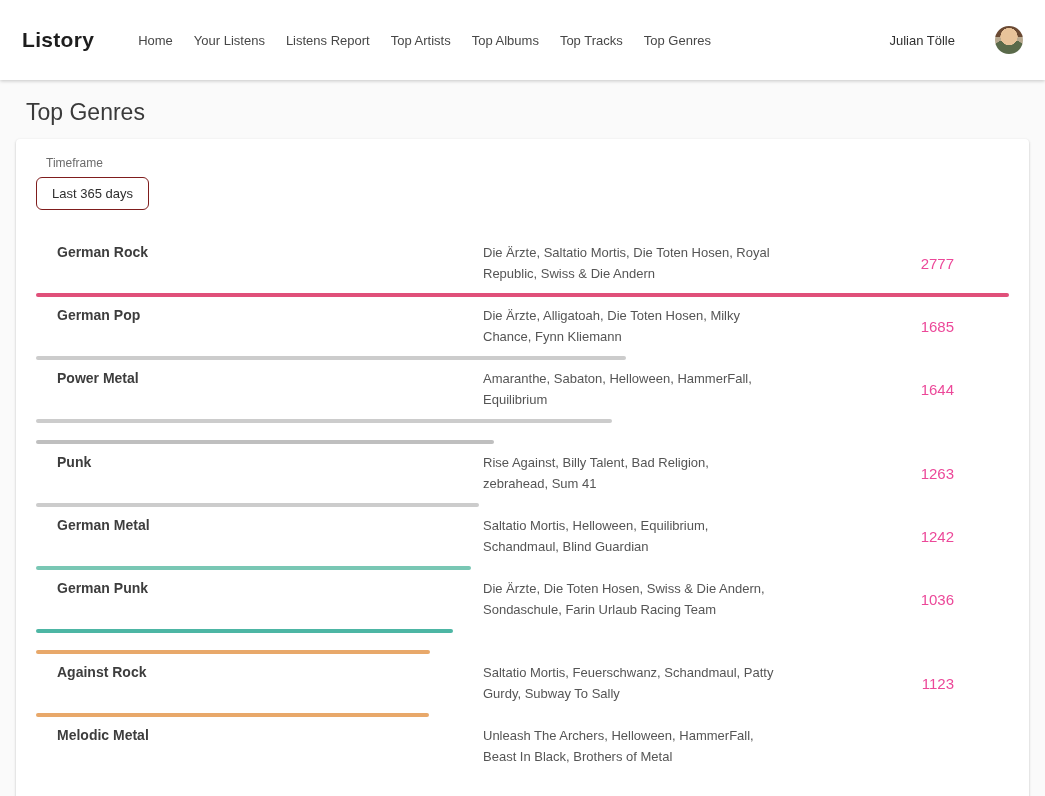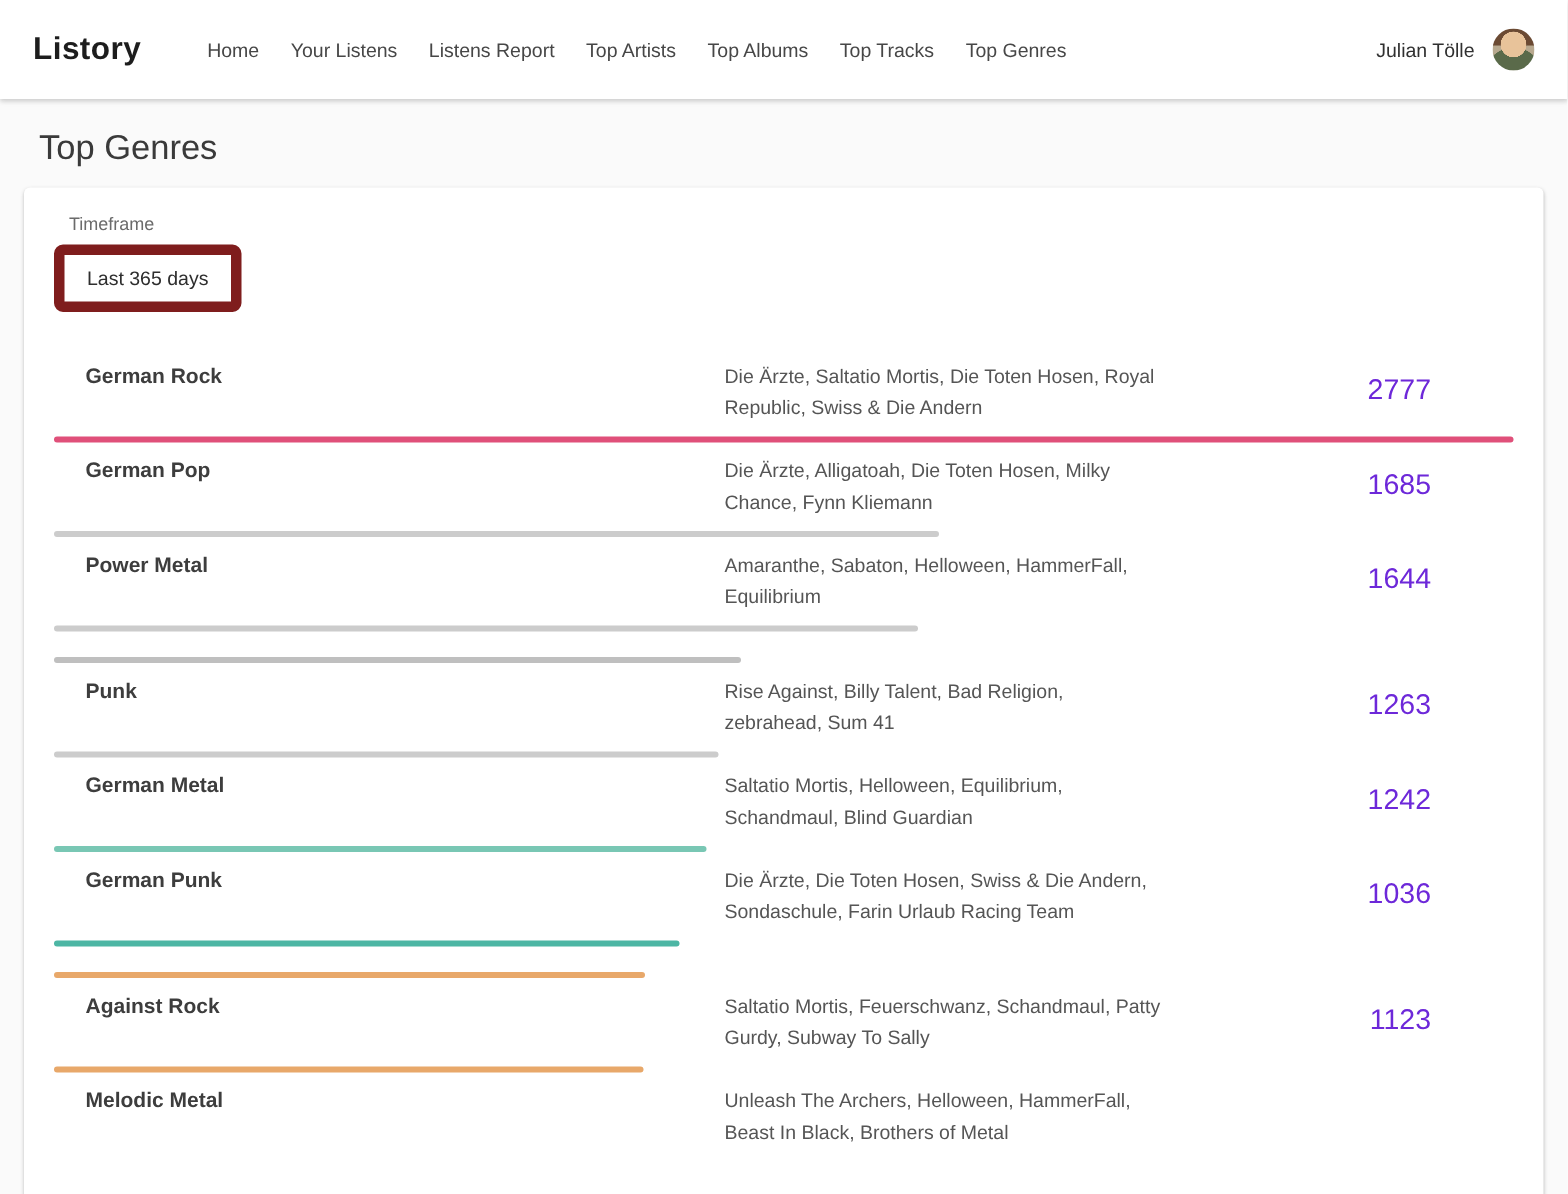--- a/index.html
+++ b/index.html
@@ -5,21 +5,21 @@
   * { box-sizing: border-box; }
   html, body {
     margin: 0; padding: 0;
     width: 1045px; height: 796px;
     overflow: hidden;
     background: #fafafa;
     font-family: "Liberation Sans", sans-serif;
   }
   
   .navbar {
-    height: 66px;
+    height: 80px;
     background: #ffffff;
     display: flex;
     align-items: center;
     padding: 0 22px;
     box-shadow: 0 1px 3px rgba(0,0,0,0.14), 0 2px 4px rgba(0,0,0,0.06);
     position: relative;
     z-index: 5;
   }
   .brand {
     font-size: 21px;
@@ -35,20 +35,21 @@
     color: #474747;
     text-decoration: none;
     margin-right: 21px;
     cursor: pointer;
     white-space: nowrap;
   }
   .navbar-right {
     margin-left: auto;
     display: flex;
     align-items: center;
+    gap: 28px;
   }
   .user-name {
     font-size: 13px;
     color: #303030;
     margin-right: 12px;
     white-space: nowrap;
   }
   .avatar {
     width: 28px; height: 28px;
     border-radius: 50%;
@@ -74,21 +75,21 @@
     box-shadow: 0 1px 3px rgba(0,0,0,0.16), 0 1px 2px rgba(0,0,0,0.1);
     padding: 15px 20px 24px;
   }
   .timeframe-label {
     font-size: 12px;
     color: #6b6b6b;
     margin: 2px 10px 7px;
   }
   .timeframe-btn {
     display: inline-block;
-    border: 7px solid #7f1d1d;
+    border: 1px solid #7f1d1d;
     border-radius: 6px;
     background: #fff;
     padding: 8px 15px;
     font-size: 13px;
     color: #2e2e2e;
     cursor: pointer;
     font-family: inherit;
   }
   .genre-list { margin-top: 24px; }
   .row {
@@ -107,22 +108,22 @@
     color: #3d3d3d;
     line-height: 21px;
   }
   .artists {
     font-size: 13px;
     color: #555555;
     line-height: 21px;
     padding-right: 24px;
   }
   .count {
-    font-size: 19px;
-    color: #6d28d9;
+    font-size: 15px;
+    color: #ec4899;
     text-align: right;
     padding-right: 55px;
     align-self: center;
   }
   .bar {
     position: absolute;
     left: 0; bottom: 0;
     height: 4px;
     border-radius: 2px;
   }

